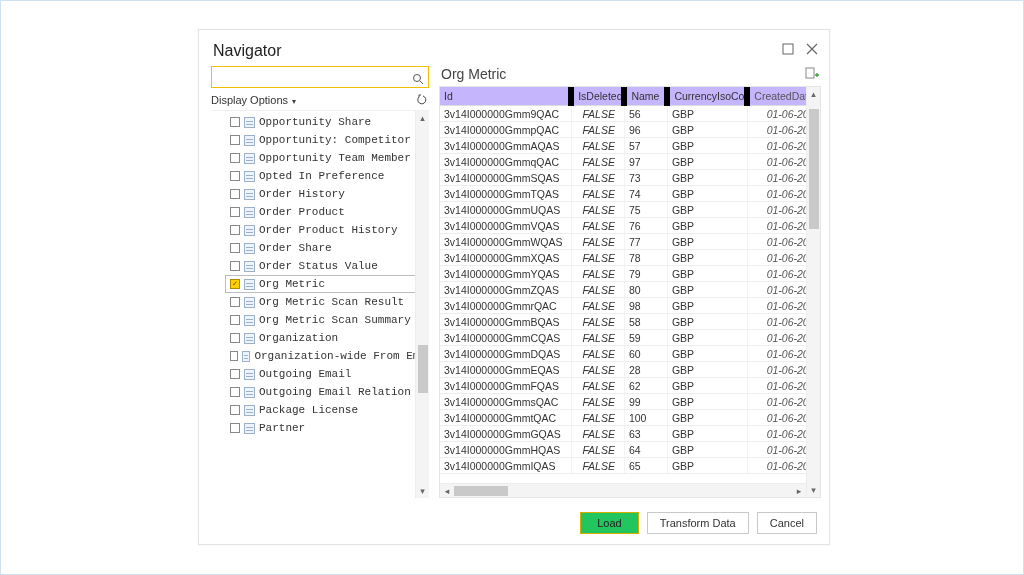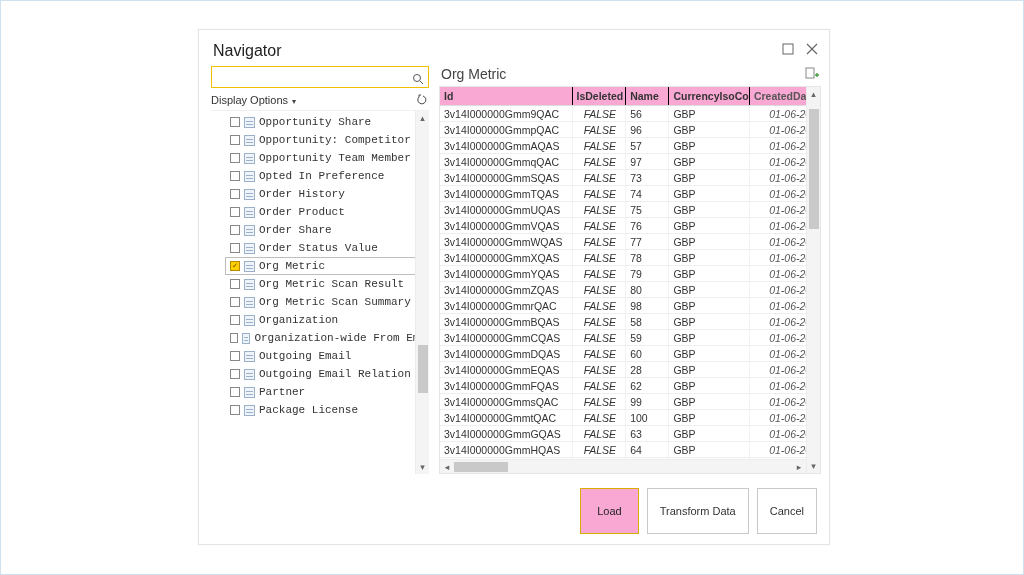--- a/index.html
+++ b/index.html
@@ -168,24 +168,24 @@
   }
   table {
     border-collapse: collapse;
     width: 100%;
     font-size: 10.5px;
     color:#333;
     table-layout: fixed;
   }
   th {
     text-align:left;
-    font-weight:700;
-    background:#f9a8d4;
+    font-weight:400;
+    background:#c4b5fd;
     border-bottom:1px solid #dcdcdc;
-    border-right:1px solid #000000;
+    border-right:6px solid #000000;
     padding: 3px 4px;
     height: 18px;
     white-space:nowrap; overflow:hidden;
   }
   td {
     border-bottom:1px solid #eeeeee;
     border-right:1px solid #f2f2f2;
     padding: 1.5px 4px;
     height: 15px;
     white-space:nowrap; overflow:hidden; text-overflow:ellipsis;
@@ -216,24 +216,24 @@
     padding:10px 12px;
   }
   .btn {
     font-size:11px;
     padding: 4px 12px;
     border:1px solid #c9c9c9;
     background:#fff;
     color:#333;
   }
   .btn.primary {
-    background:#f9a8d4;
+    background:#22c55e;
     border-color:#d5ae00;
     color:#222;
-    padding:16px 16px;
+    padding:4px 16px;
   }
 </style>
 </head>
 <body>
 
 <div class="frame">
   <div class="dialog">
 
     <div class="title-row">
       <div class="title">Navigator</div>
@@ -302,20 +302,25 @@
                 <span class="tree-label">Order History</span>
               </div>
               <div class="tree-row">
                 <span class="cb"></span>
                 <span class="ticon"></span>
                 <span class="tree-label">Order Product</span>
               </div>
               <div class="tree-row">
                 <span class="cb"></span>
                 <span class="ticon"></span>
+                <span class="tree-label">Order Product History</span>
+              </div>
+              <div class="tree-row">
+                <span class="cb"></span>
+                <span class="ticon"></span>
                 <span class="tree-label">Order Share</span>
               </div>
               <div class="tree-row">
                 <span class="cb"></span>
                 <span class="ticon"></span>
                 <span class="tree-label">Order Status Value</span>
               </div>
               <div class="tree-row selected">
                 <span class="cb checked">✓</span>
                 <span class="ticon"></span>
@@ -347,26 +352,26 @@
                 <span class="tree-label">Outgoing Email</span>
               </div>
               <div class="tree-row">
                 <span class="cb"></span>
                 <span class="ticon"></span>
                 <span class="tree-label">Outgoing Email Relation</span>
               </div>
               <div class="tree-row">
                 <span class="cb"></span>
                 <span class="ticon"></span>
+                <span class="tree-label">Package License</span>
+              </div>
+              <div class="tree-row">
+                <span class="cb"></span>
+                <span class="ticon"></span>
                 <span class="tree-label">Partner</span>
-              </div>
-              <div class="tree-row">
-                <span class="cb"></span>
-                <span class="ticon"></span>
-                <span class="tree-label">Package License</span>
               </div>
             </div>
           <div class="vscroll">
             <div class="arrow">▴</div>
             <div class="thumb"></div>
             <div style="flex:1"></div>
             <div class="arrow">▾</div>
           </div>
         </div>
       </div>

